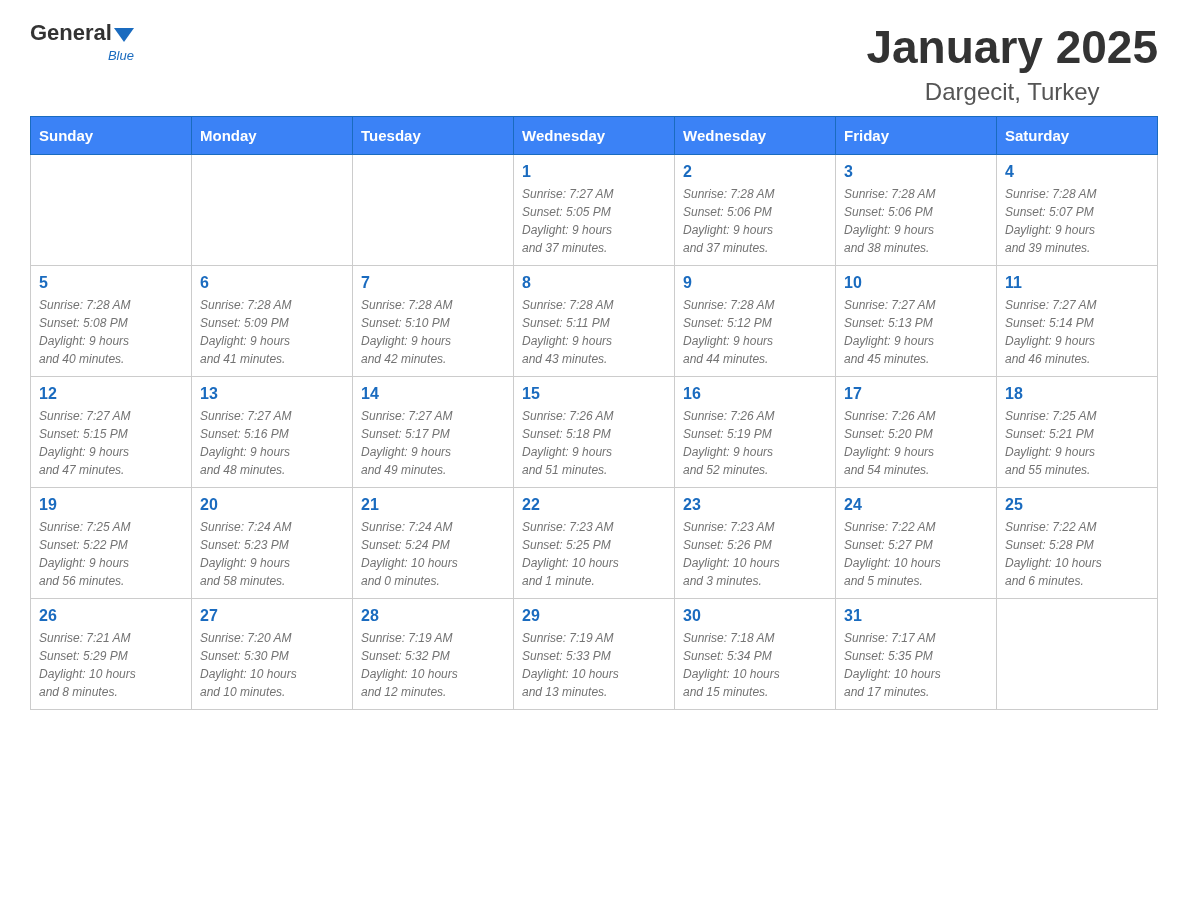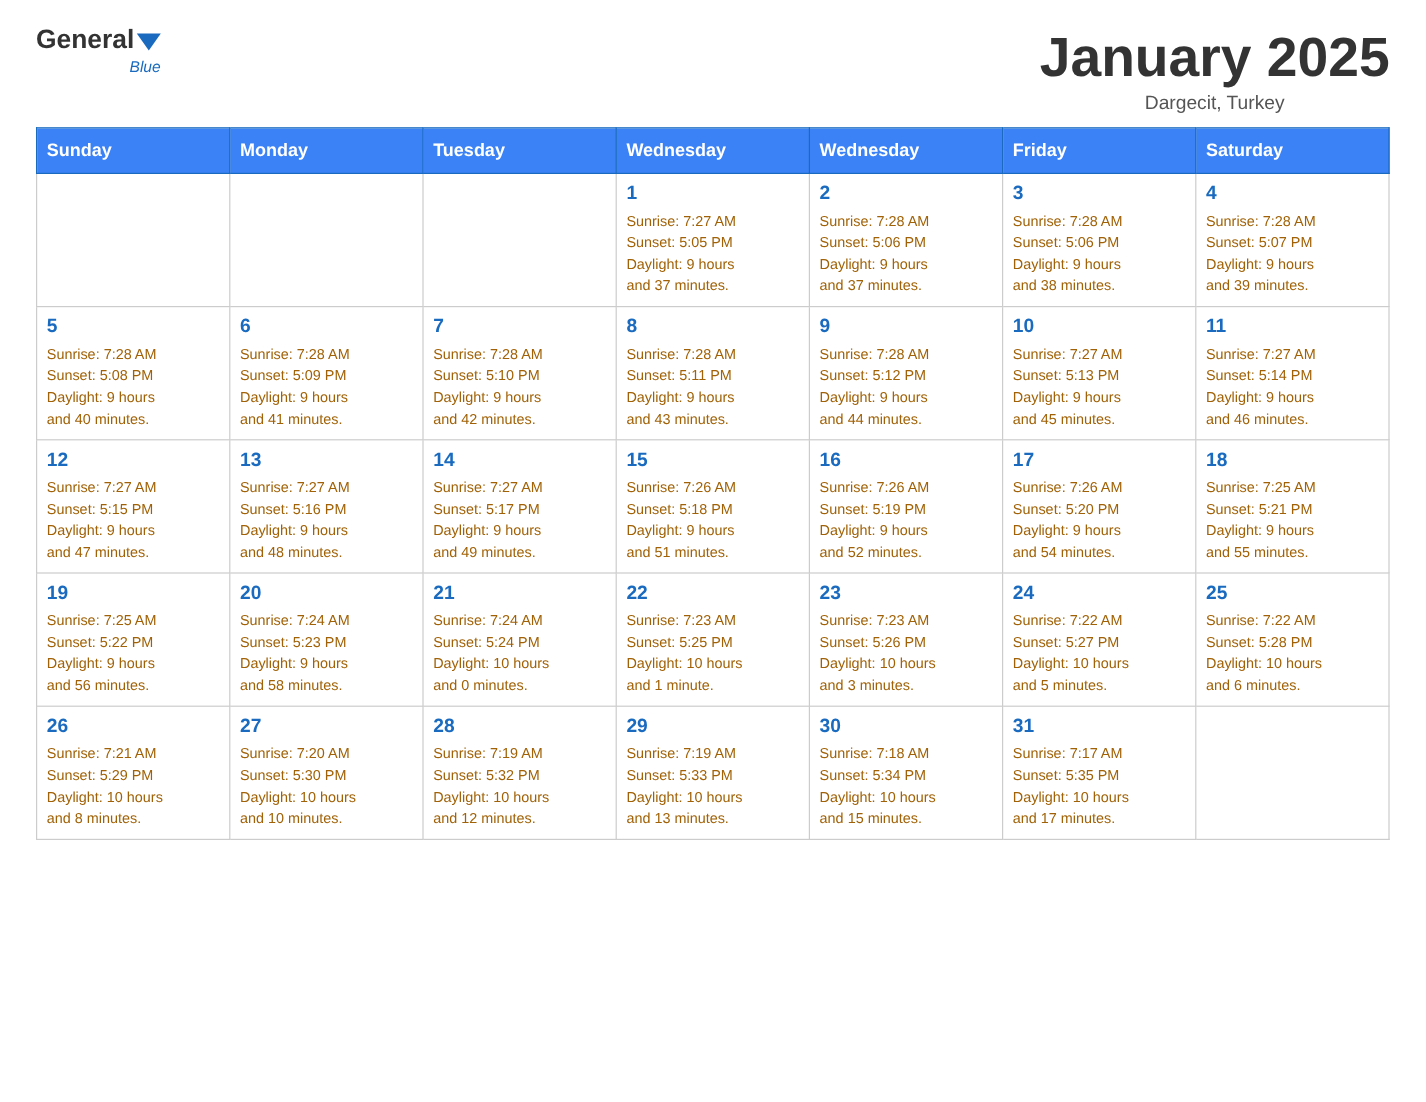--- a/index.html
+++ b/index.html
@@ -48,21 +48,21 @@
     }
     .title-section {
       text-align: center;
     }
     .calendar-title {
       font-size: 46px;
       font-weight: bold;
       color: #333;
     }
     .calendar-subtitle {
-      font-size: 16px;
+      font-size: 24px;
       color: #555;
       margin-top: 4px;
     }
     .calendar-table {
       width: 100%;
       border-collapse: collapse;
       margin-top: 10px;
     }
     .calendar-table th {
       background-color: #3b82f6;
@@ -82,23 +82,24 @@
       color: #333;
     }
     .day-number {
       font-size: 16px;
       font-weight: bold;
       color: #1a6bbf;
       display: block;
       margin-bottom: 4px;
     }
     .day-info {
-      color: #a16207;
+      color: #737373;
       font-size: 12px;
       line-height: 1.5;
+      font-style: italic;
     }
     .empty-cell {
       background: #fff;
     }
   </style>
 </head>
 <body>
 
 <div class="header">
   <div class="logo">

